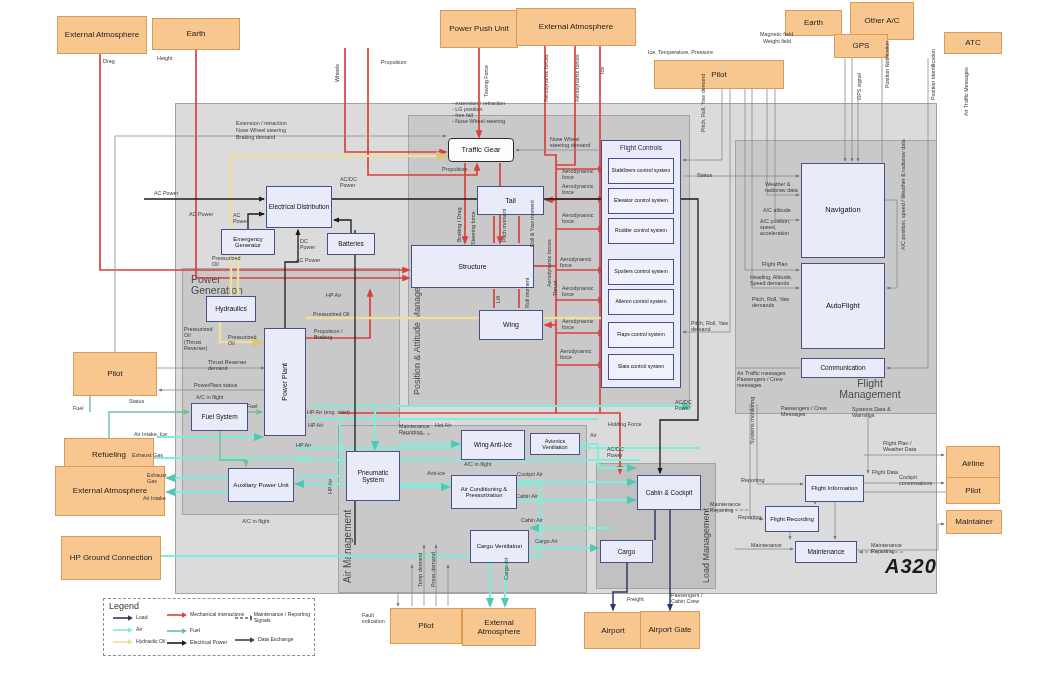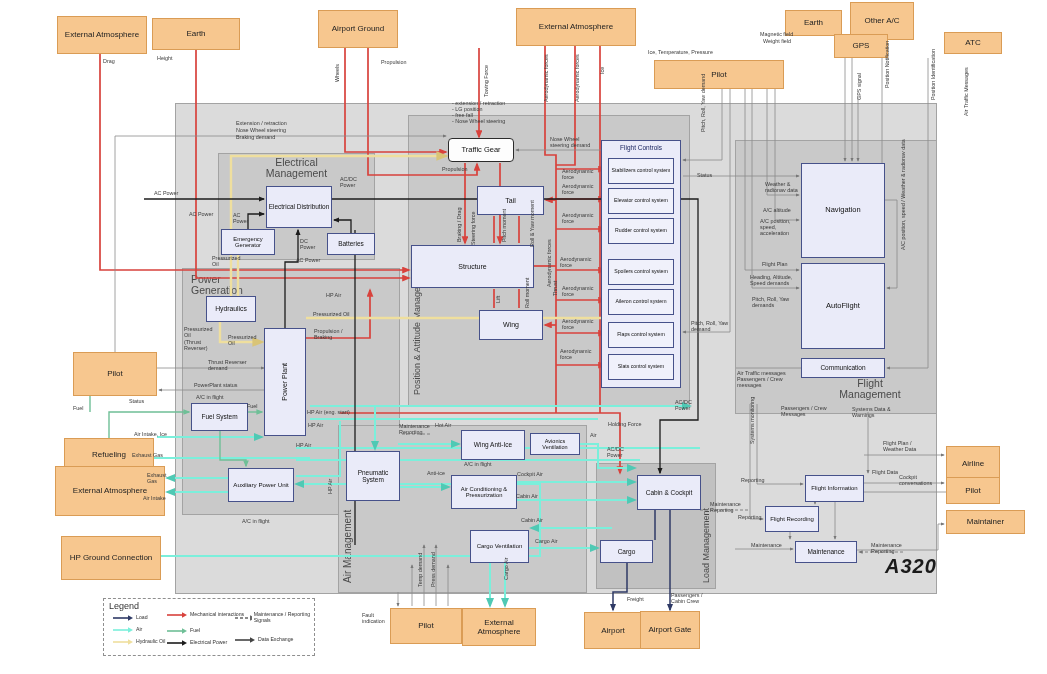--- a/index.html
+++ b/index.html
@@ -35,23 +35,20 @@
   .ld{stroke:#8A8A8A;stroke-width:0.8;fill:none;}
   .lm{stroke:#777777;stroke-width:0.9;fill:none;stroke-dasharray:3 2;}
 </style>
 </head>
 <body>
 
 <div id="canvas">
 
   <div class="section" style="left:175px;top:103px;width:760px;height:489px;background:#DBDBDB;"></div>
   <div class="section" style="left:408px;top:115px;width:280px;height:290px;background:#C9C9C9;"></div>
-  <div class="section" style="left:218px;top:153px;width:155px;height:105px;background:#C9C9C9;">
-    <div class="sec-title center" style="font-size:10.5px;"><span>Electrical Management</span></div>
-  </div>
   <div class="section" style="left:182px;top:268px;width:216px;height:245px;background:#C9C9C9;">
     <div class="sec-title" style="position:absolute;left:8px;top:5px;width:72px;font-size:10.5px;">Power Generation</div>
   </div>
   <div class="section" style="left:338px;top:425px;width:247px;height:166px;background:#C9C9C9;"></div>
   <div class="section" style="left:596px;top:463px;width:118px;height:124px;background:#C1C1C1;"></div>
   <div class="section" style="left:735px;top:140px;width:200px;height:272px;background:#C9C9C9;"></div>
 
   <div class="svlab" style="left:412px;top:395px;font-size:9px;">Position &amp; Attitude Management</div>
   <div class="svlab" style="left:342px;top:583px;font-size:10px;">Air Management</div>
   <div class="svlab" style="left:701px;top:583px;font-size:9px;">Load Management</div>
@@ -256,38 +253,38 @@
           <polygon points="16,1.2 21,4 16,6.8" fill="#444444"></polygon>
         </svg>
         <span>Data Exchange</span>
       </div>
     </div>
 
   <div id="model-label">A320</div>
 
 <div class="ent" style="left: 57px; top: 16px; width: 90px; height: 38px;">External Atmosphere</div>
     <div class="ent" style="left: 152px; top: 18px; width: 88px; height: 32px;">Earth</div>
-    <div class="ent" style="left: 318px; top: 10px; width: 80px; height: 38px;">Airport Ground</div>
+    <div class="ent" style="left: 440px; top: 10px; width: 78px; height: 38px;">Power Push Unit</div>
     <div class="ent" style="left: 516px; top: 8px; width: 120px; height: 38px;">External Atmosphere</div>
     <div class="ent" style="left: 785px; top: 10px; width: 57px; height: 26px;">Earth</div>
     <div class="ent" style="left: 850px; top: 2px; width: 64px; height: 38px;">Other A/C</div>
     <div class="ent" style="left: 834px; top: 34px; width: 54px; height: 24px;">GPS</div>
     <div class="ent" style="left: 944px; top: 32px; width: 58px; height: 22px;">ATC</div>
     <div class="ent" style="left: 654px; top: 60px; width: 130px; height: 29px;">Pilot</div>
     <div class="ent" style="left: 73px; top: 352px; width: 84px; height: 44px;">Pilot</div>
     <div class="ent" style="left: 64px; top: 438px; width: 90px; height: 34px;">Refueling</div>
     <div class="ent" style="left: 55px; top: 466px; width: 110px; height: 50px;">External Atmosphere</div>
     <div class="ent" style="left: 61px; top: 536px; width: 100px; height: 44px;">HP Ground Connection</div>
     <div class="ent" style="left: 390px; top: 608px; width: 72px; height: 36px;">Pilot</div>
     <div class="ent" style="left: 462px; top: 608px; width: 74px; height: 38px;">External Atmosphere</div>
     <div class="ent" style="left: 584px; top: 612px; width: 58px; height: 37px;">Airport</div>
     <div class="ent" style="left: 640px; top: 611px; width: 60px; height: 38px;">Airport Gate</div>
     <div class="ent" style="left: 946px; top: 446px; width: 54px; height: 36px;">Airline</div>
     <div class="ent" style="left: 946px; top: 477px; width: 54px; height: 27px;">Pilot</div>
-    <div class="ent" style="left: 946px; top: 510px; width: 79px; height: 24px;">Maintainer</div>
+    <div class="ent" style="left: 946px; top: 510px; width: 56px; height: 24px;">Maintainer</div>
     <div class="sys" style="left: 266px; top: 186px; width: 66px; height: 42px;">
       <span>Electrical Distribution</span>
     </div>
     <div class="sys" style="left: 221px; top: 229px; width: 54px; height: 26px; font-size: 5.8px;">
       <span>Emergency Generator</span>
     </div>
     <div class="sys" style="left: 327px; top: 233px; width: 48px; height: 22px;">
       <span>Batteries</span>
     </div>
     <div class="sys" style="left: 206px; top: 296px; width: 50px; height: 26px; font-size: 6.8px;">

